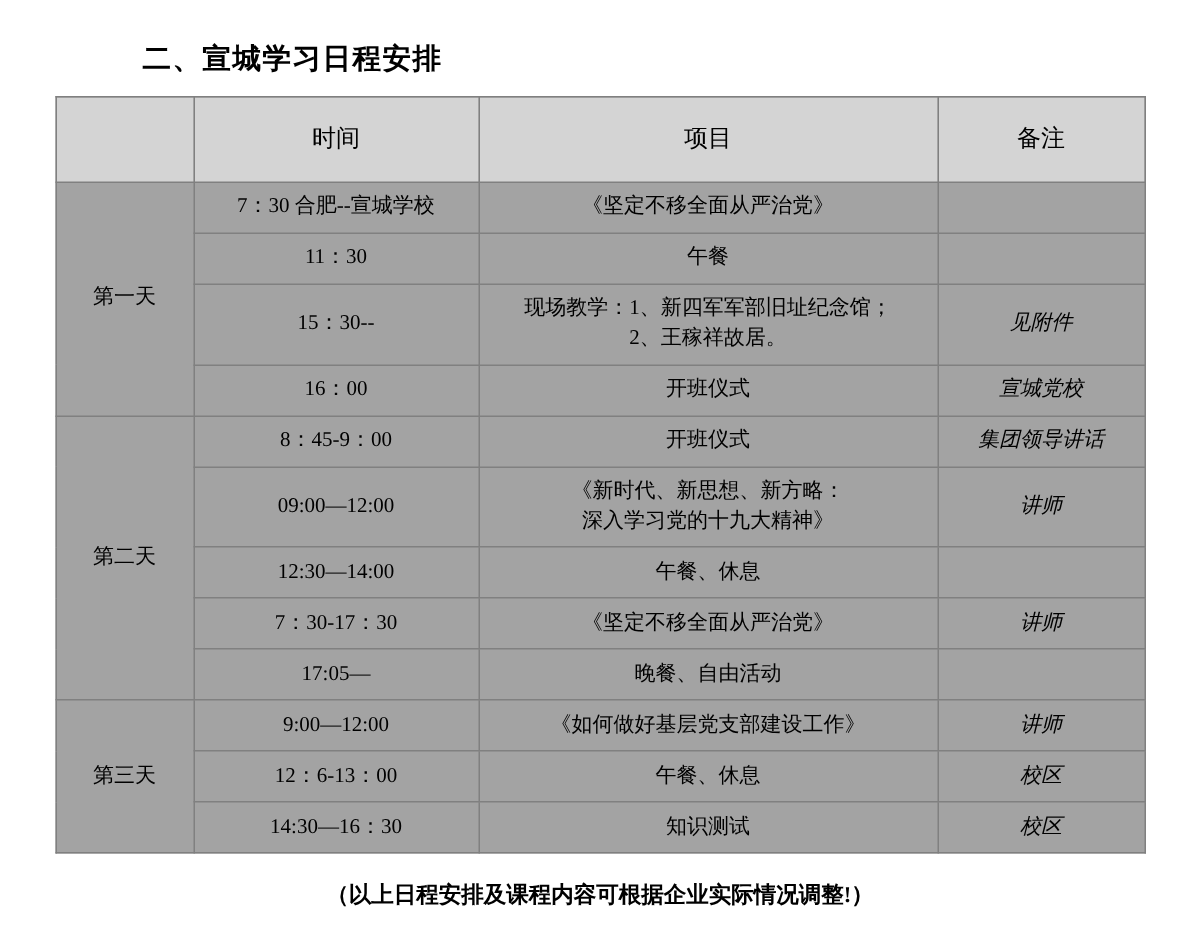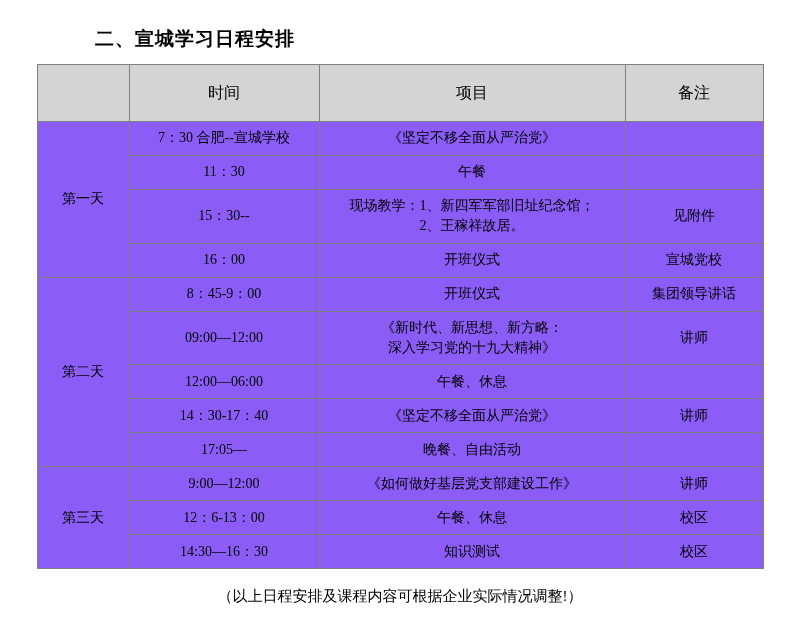--- a/index.html
+++ b/index.html
@@ -25,21 +25,21 @@
     font-weight: bold;
     padding: 26px 0 12px 95px;
     letter-spacing: 1px;
     font-family: Liberation Serif, serif;
   }
   table.schedule {
     border-collapse: collapse;
     margin: 0 auto;
     width: 726px;
     table-layout: fixed;
-    background: #8b5cf6;
+    background: #a3a3a3;
   }
   table.schedule td, table.schedule th {
     border: 1px solid #808080;
     font-size: 14px;
     font-weight: normal;
     text-align: center;
     vertical-align: middle;
     padding: 6px 4px;
     line-height: 1.45;
     font-family: "Liberation Serif", "DejaVu Serif", serif;
@@ -59,27 +59,28 @@
     margin-top: 32px;
   }
   td.time-cell {
     font-size: 14px;
   }
   td.item-cell {
     font-size: 14px;
   }
   td.note-cell {
     font-size: 14px;
+    font-style: italic;
   }
   .row-h { height: 34px; }
   .two-line { line-height: 1.5; }
   .footnote {
     text-align: center;
     font-size: 15px;
-    font-weight: normal;
+    font-weight: bold;
     margin-top: 18px;
     font-family: "Liberation Serif", "DejaVu Serif", serif;
   }
 </style>
 </head>
 <body>
 
 <div class="page">
 
   <div class="doc-title">二、宣城学习日程安排</div>
@@ -126,26 +127,26 @@
           <td class="time-cell">8：45-9：00</td>
           <td class="item-cell">开班仪式</td>
           <td class="note-cell">集团领导讲话</td>
         </tr>
         <tr class="row-h">
           <td class="time-cell">09:00—12:00</td>
           <td class="item-cell two-line">《新时代、新思想、新方略：<br>深入学习党的十九大精神》</td>
           <td class="note-cell">讲师</td>
         </tr>
         <tr class="row-h">
-          <td class="time-cell">12:00—06:00</td>
+          <td class="time-cell">12:30—14:00</td>
           <td class="item-cell">午餐、休息</td>
           <td class="note-cell"></td>
         </tr>
         <tr class="row-h">
-          <td class="time-cell">14：30-17：40</td>
+          <td class="time-cell">7：30-17：30</td>
           <td class="item-cell">《坚定不移全面从严治党》</td>
           <td class="note-cell">讲师</td>
         </tr>
         <tr class="row-h">
           <td class="time-cell">17:05—</td>
           <td class="item-cell">晚餐、自由活动</td>
           <td class="note-cell"></td>
         </tr>
         <tr class="row-h">
           <td class="day-cell" rowspan="3">第三天</td>

